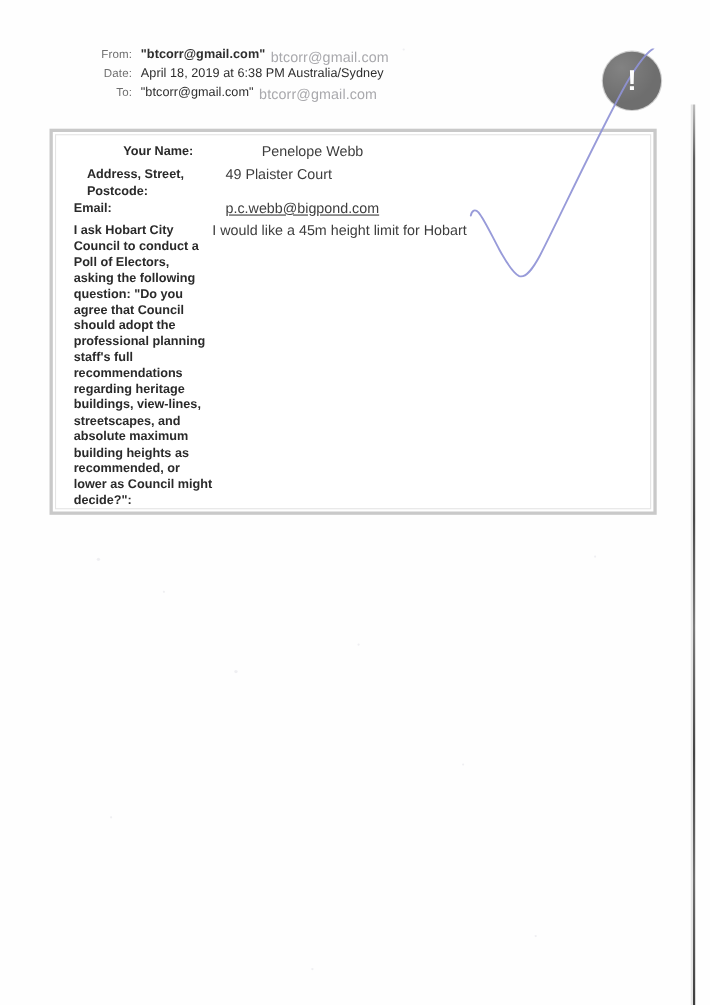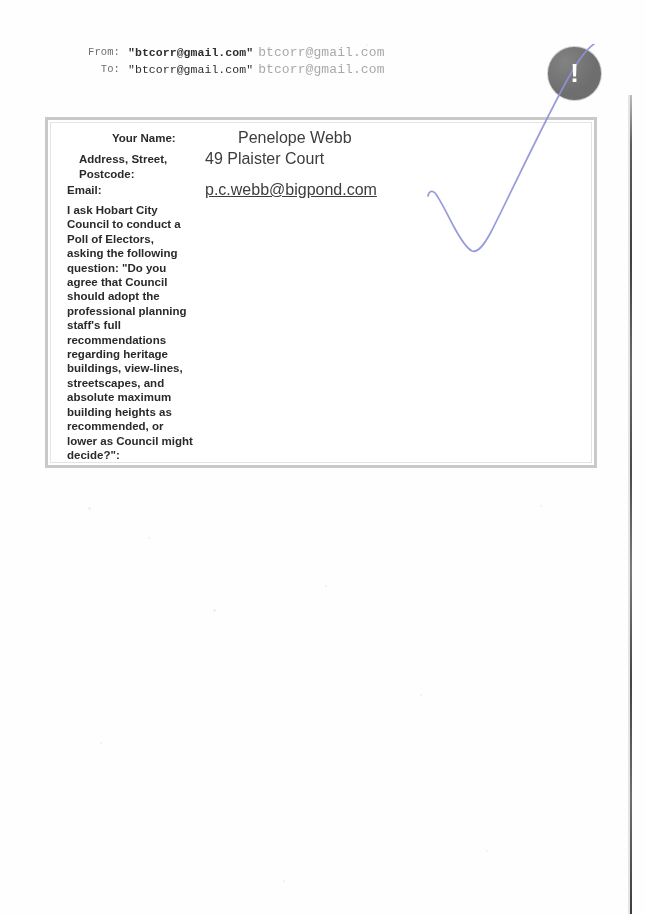--- a/index.html
+++ b/index.html
@@ -53,25 +53,24 @@
 
   
   .mail-header {
     position: absolute;
     left: 66px;
     top: 44px;
     width: 420px;
   }
   .mail-row {
     display: flex;
-    align-items: center;
+    align-items: flex-start;
     height: 16px;
     margin-bottom: 1px;
     white-space: nowrap;
-    font-family: Liberation Mono, monospace;
   }
   .mail-label {
     width: 54px;
     text-align: right;
     font-size: 10.5px;
     color: #6f6f6f;
     letter-spacing: .1px;
     flex: none;
   }
   .mail-value {
@@ -152,21 +151,21 @@
     width: 126px;
     flex: none;
     font-size: 11.5px;
     font-weight: bold;
     color: #2a2a2a;
     line-height: 14.5px;
     letter-spacing: 0px;
   }
   .form-value {
     flex: 1;
-    font-size: 16px;
+    font-size: 13px;
     color: #3d3d3d;
     line-height: 14.5px;
   }
   .form-value.link {
     text-decoration: underline;
     text-underline-offset: 1px;
     margin-left: 12px;
   }
 
   .row-name   { height: 21px; margin-left: 45px; }
@@ -202,20 +201,24 @@
 
   <div class="mail-header">
 
     <div class="mail-row">
       <span class="mail-label">From:</span>
       <span class="mail-value bold">"btcorr@gmail.com"</span>
       <span class="mail-sub">btcorr@gmail.com</span>
     </div>
 
 
+    <div class="mail-row">
+      <span class="mail-label">Date:</span>
+      <span class="mail-value">April 18, 2019 at 6:38 PM Australia/Sydney</span>
+    </div>
 
     <div class="mail-row">
       <span class="mail-label">To:</span>
       <span class="mail-value">"btcorr@gmail.com"</span>
       <span class="mail-sub">btcorr@gmail.com</span>
     </div>
 
   </div>
 
   <div class="badge">
@@ -238,20 +241,21 @@
       <div class="form-value">49 Plaister Court</div>
     </div>
 
     <div class="form-row row-email">
       <div class="form-label">Email:</div>
       <div class="form-value link">p.c.webb@bigpond.com</div>
     </div>
 
     <div class="form-row row-question">
       <div class="form-label">I ask Hobart City Council to conduct a Poll of Electors, asking the following question: "Do you agree that Council should adopt the professional planning staff's full recommendations regarding heritage buildings, view-lines, streetscapes, and absolute maximum building heights as recommended, or lower as Council might decide?":</div>
+      <div class="form-value">I would like a 45m height limit for Hobart</div>
     </div>
 
   </div>
 
   <svg class="tick" viewBox="0 0 210 215" aria-hidden="true">
     <path d="M20 152
              C 21 147, 24 146, 27 149
              C 32 155, 38 168, 46 183
              C 52 194, 58 204, 64 207
              C 70 209, 76 201, 83 188

